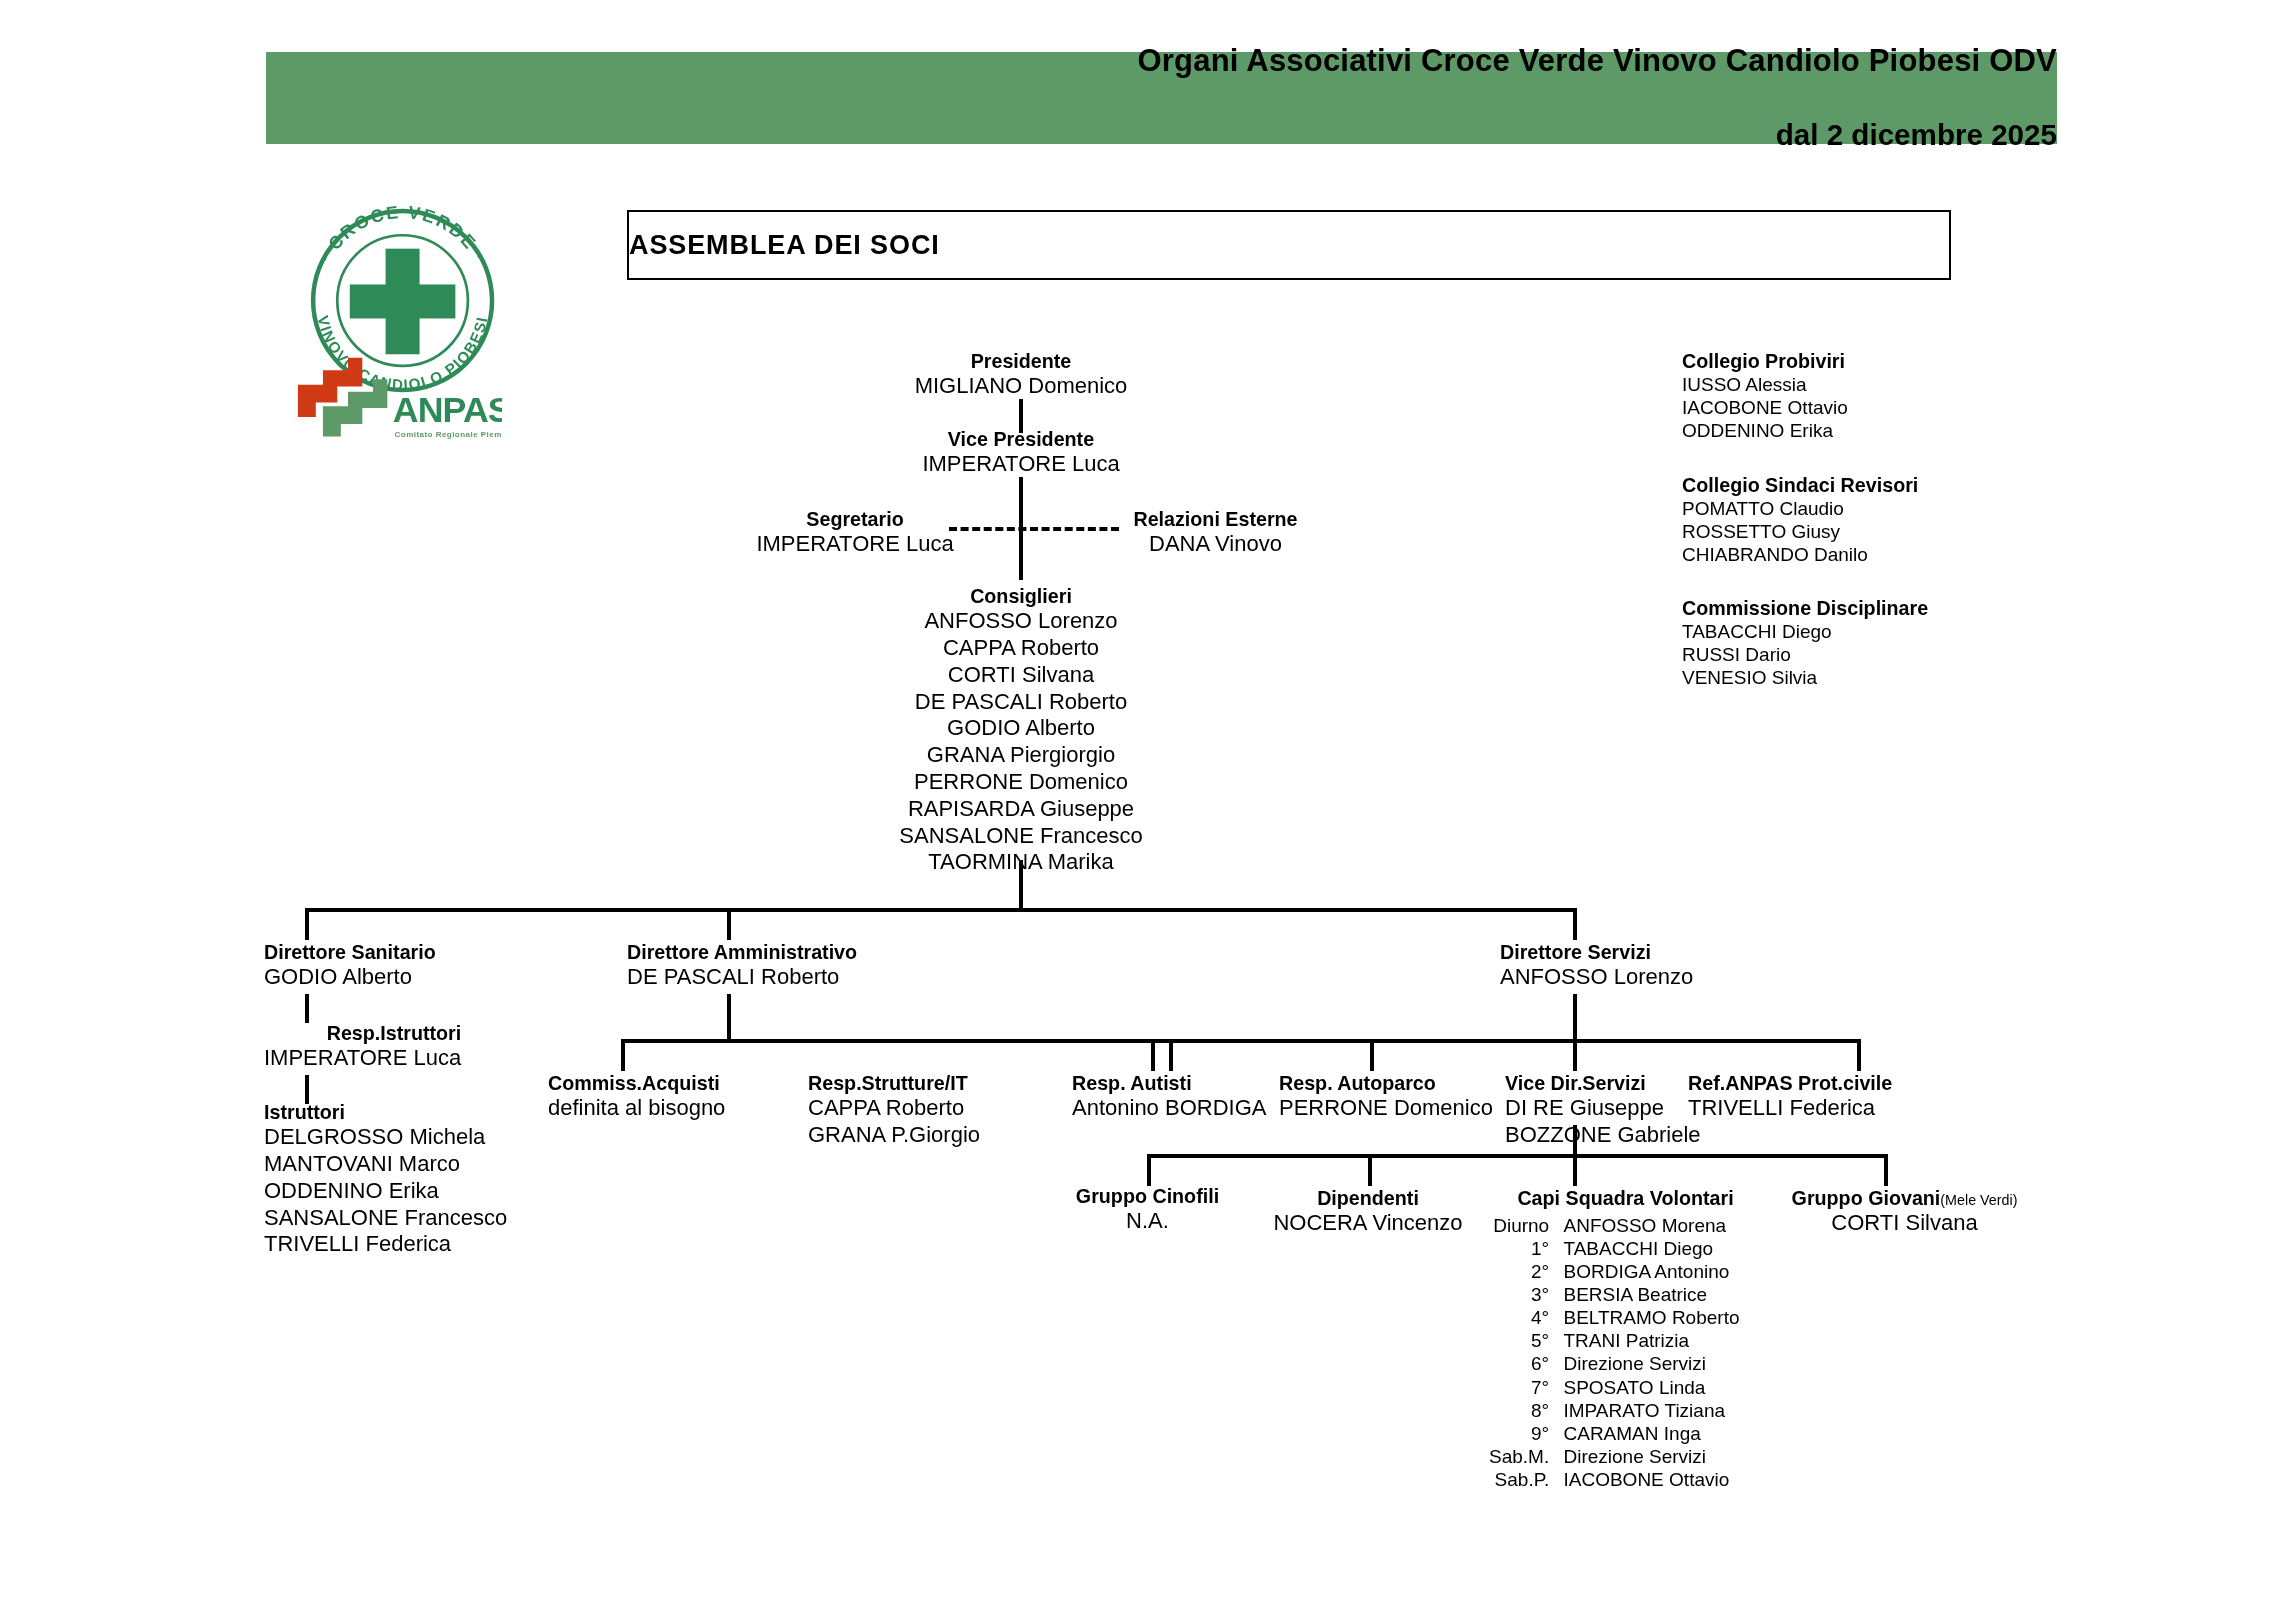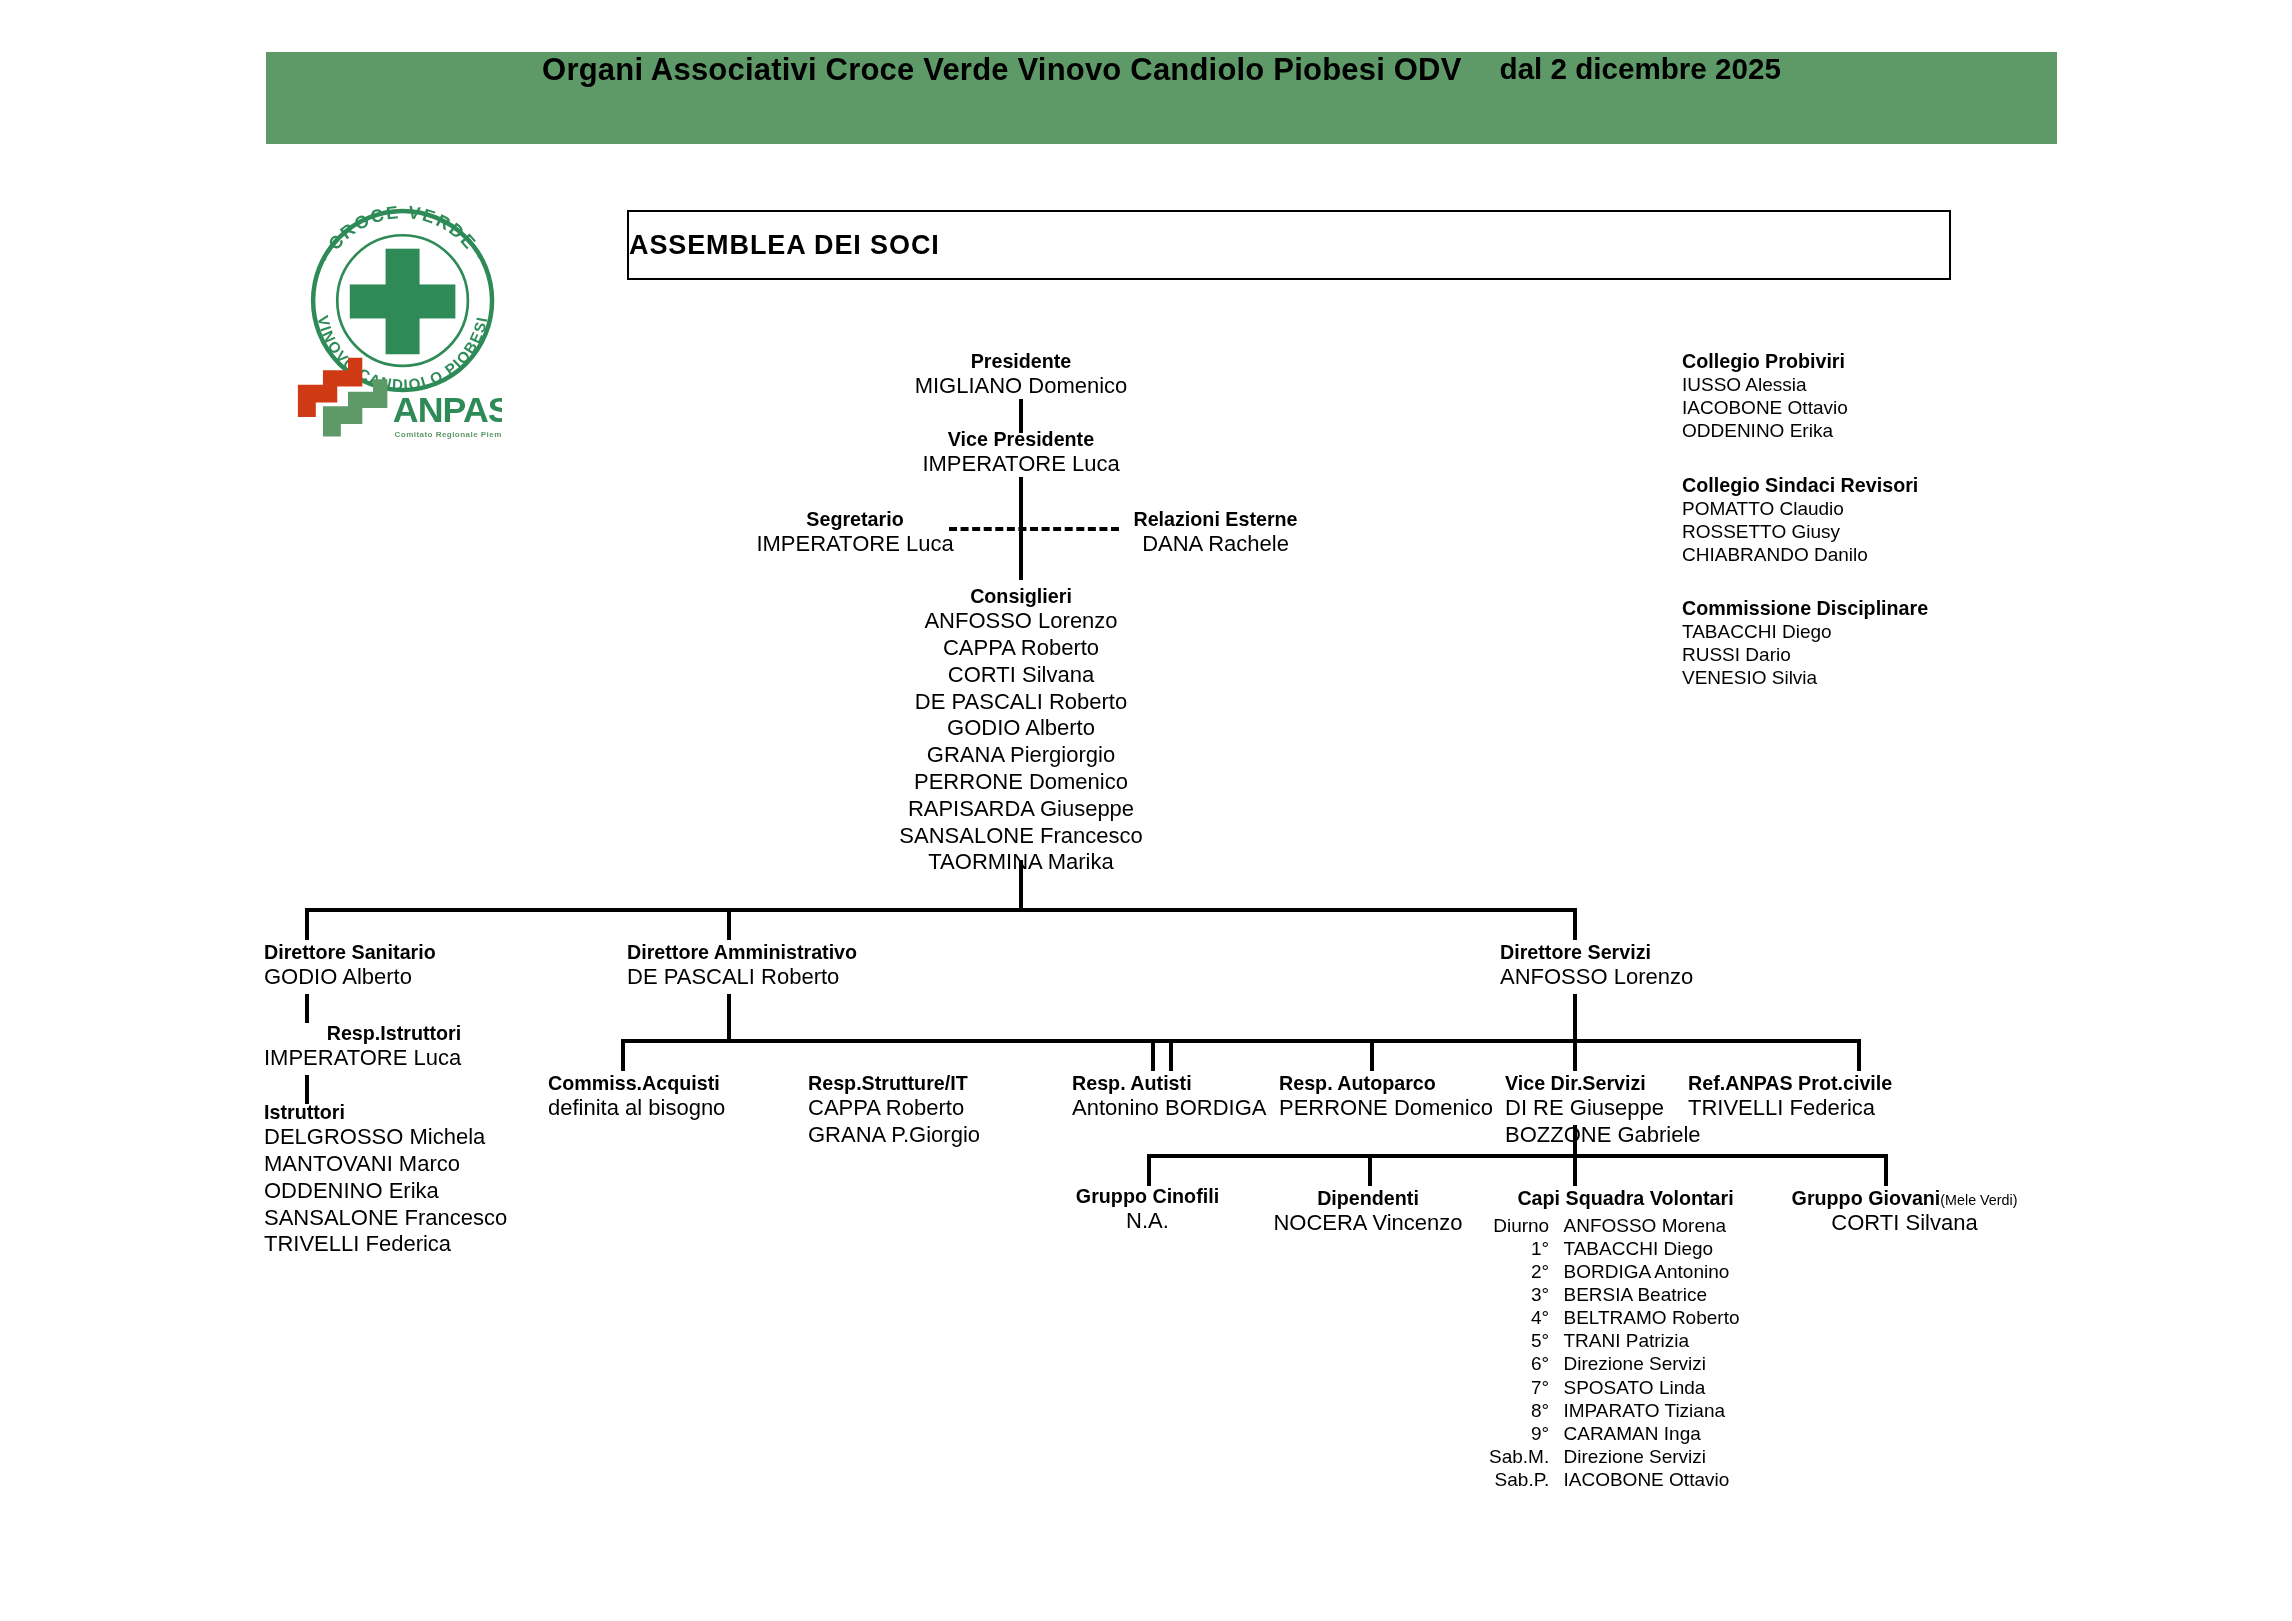--- a/index.html
+++ b/index.html
@@ -21,22 +21,22 @@
 
   
   .banner {
     position: absolute;
     left: 266px;
     top: 52px;
     width: 1791px;
     height: 92px;
     background: #5e9a68;
     display: flex;
-    flex-direction: row;
-    align-items: flex-start;
+    flex-direction: column;
+    align-items: flex-end;
     justify-content: center;
     line-height: 1.18;
     gap: 38px;
   }
   .banner-line1 {
     font-size: 31px;
     font-weight: bold;
     letter-spacing: 0.2px;
     white-space: nowrap;
   }
@@ -199,21 +199,21 @@
 
   <div class="dashline" style="left:949px; top:527px; width:170px;"></div>
 
   <div class="node ctr" style="left:743px; top:507px; width:224px;">
     <span class="ttl">Segretario</span>
     <span class="nm">IMPERATORE Luca</span>
   </div>
 
   <div class="node ctr" style="left:1088px; top:507px; width:255px;">
     <span class="ttl">Relazioni Esterne</span>
-    <span class="nm">DANA Rachele</span>
+    <span class="nm">DANA Vinovo</span>
   </div>
 
   <div class="node ctr" style="left:842px; top:584px; width:358px;">
     <span class="ttl">Consiglieri</span>
     <span class="nm">ANFOSSO Lorenzo</span>
     <span class="nm">CAPPA Roberto</span>
     <span class="nm">CORTI Silvana</span>
     <span class="nm">DE PASCALI Roberto</span>
     <span class="nm">GODIO Alberto</span>
     <span class="nm">GRANA Piergiorgio</span>

